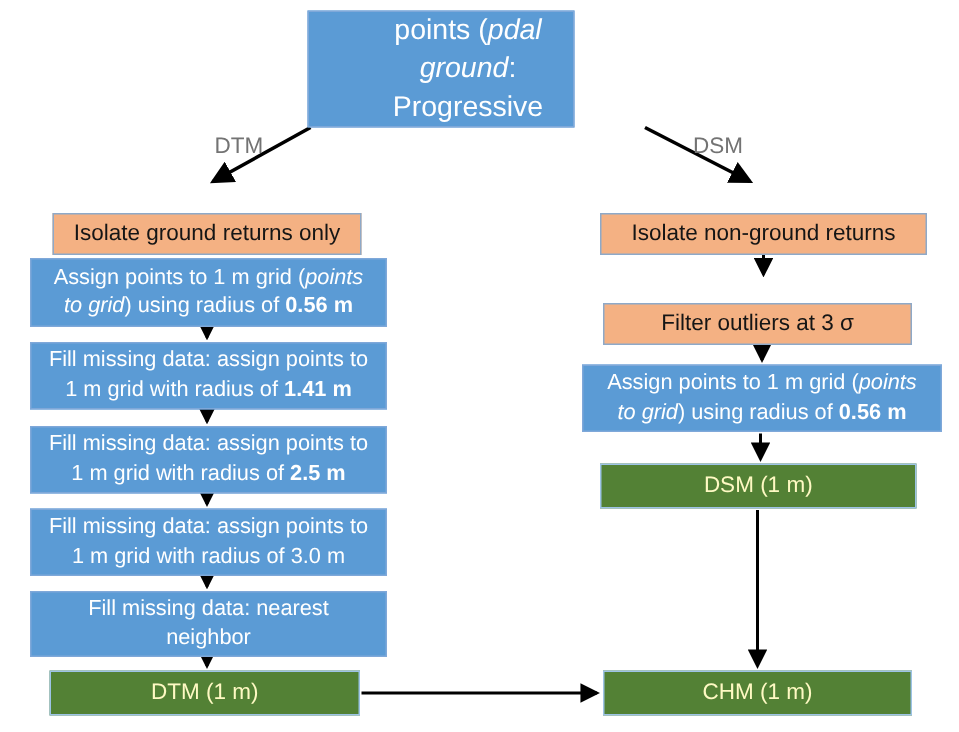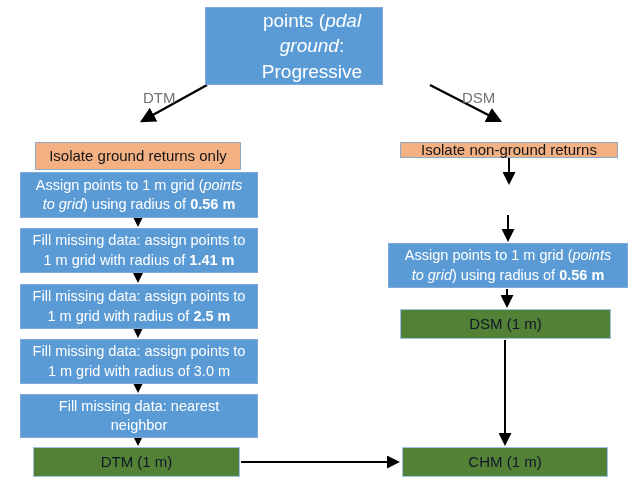--- a/index.html
+++ b/index.html
@@ -14,21 +14,21 @@
   .box{
     position:absolute;
     box-sizing:border-box;
     display:flex;align-items:center;justify-content:center;
     text-align:center;
     line-height:1.32;
     padding:1px 8px;
   }
   .blue{background:#5B9BD5;color:#ffffff;border:1px solid #7FA8D9;font-size:14.5px;}
   .orange{background:#F4B183;color:#151515;border:1px solid #8EA9C8;font-size:15px;margin-top:16px;}
-  .green{background:#538135;color:#0f172a;border:1px solid #9DC3E6;font-size:15px;}
+  .green{background:#538135;color:#fef9c3;border:1px solid #9DC3E6;font-size:15px;}
   .edge-label{
     position:absolute;color:#737373;font-size:15px;
     background:transparent;
   }
   line,.arrow-head{stroke:#000;}
 </style>
 </head>
 <body>
 
 <div id="canvas">
@@ -86,24 +86,27 @@
   </div>
 
   <div class="box blue" style="left:20px;top:394px;width:238px;height:44px;">
     <span>Fill missing data: nearest neighbor</span>
   </div>
 
   <div class="box green" style="left:33px;top:447px;width:207px;height:30px;">
     <span>DTM (1 m)</span>
   </div>
 
-  <div class="box orange" style="left:400px;top:126px;width:218px;height:16px;">
+  <div class="box orange" style="left:400px;top:126px;width:218px;height:28px;">
     <span>Isolate non-ground returns</span>
   </div>
 
+  <div class="box orange" style="left:402px;top:186px;width:206px;height:28px;">
+    <span>Filter outliers at 3 σ</span>
+  </div>
 
   <div class="box blue" style="left:388px;top:243px;width:240px;height:45px;">
     <span><span>Assign points to 1 m grid (</span><span style="font-style: italic;">points to grid</span><span>) using radius of </span><span style="font-weight: bold;">0.56 m</span></span>
   </div>
 
   <div class="box green" style="left:400px;top:309px;width:211px;height:30px;">
     <span>DSM (1 m)</span>
   </div>
 
   <div class="box green" style="left:402px;top:447px;width:206px;height:30px;align-items:center;">

